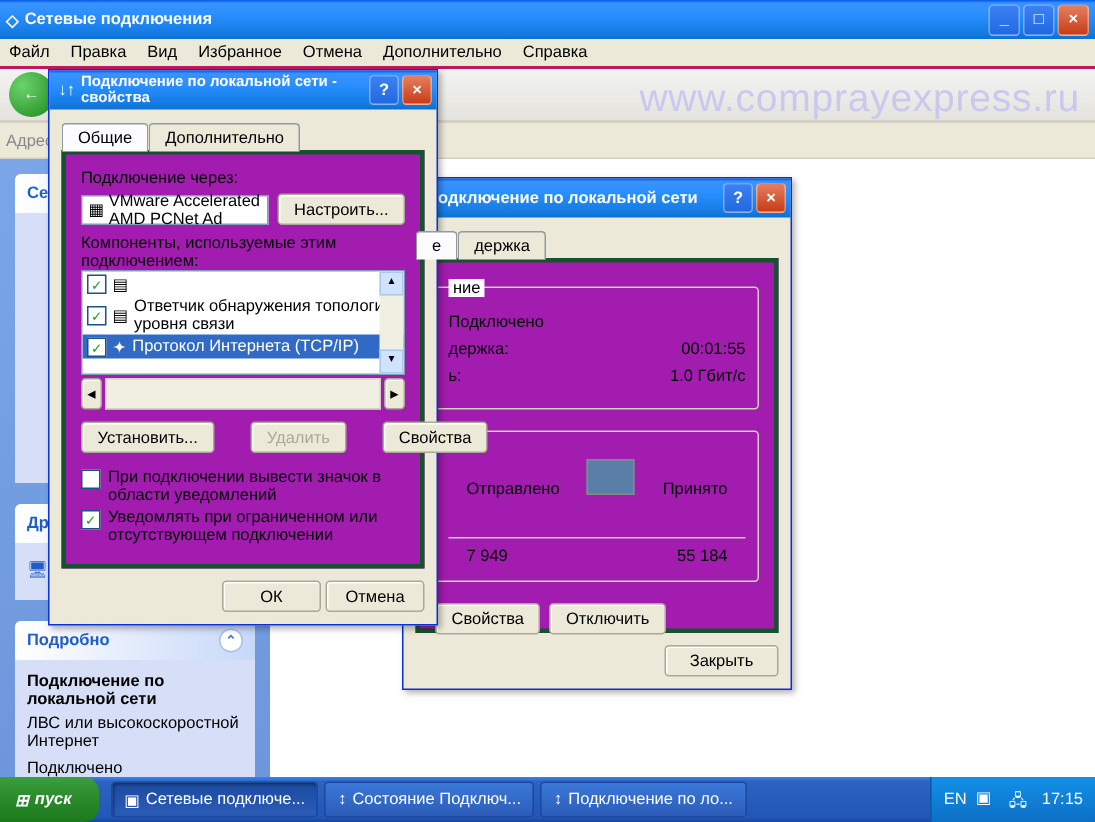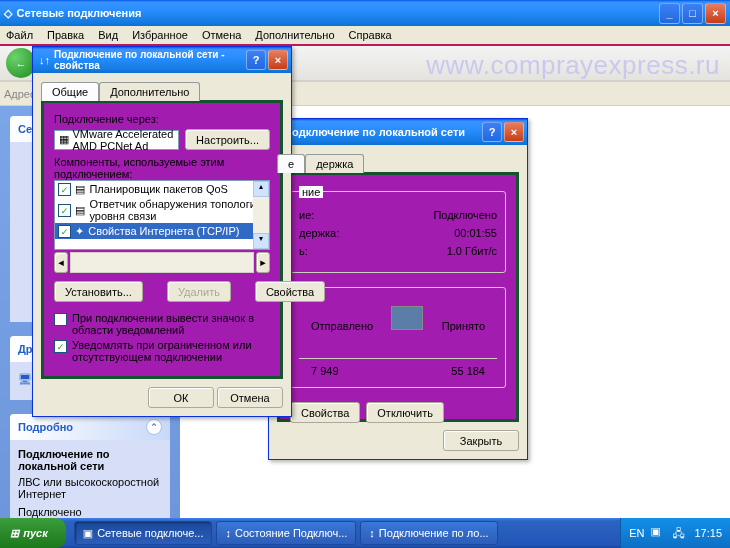--- a/index.html
+++ b/index.html
@@ -180,21 +180,20 @@
   <div class="dialog-body">
     <div class="tabstrip">
       <div class="tab active">е</div>
       <div class="tab">держка</div>
     </div>
     <div class="tabpage" style="height:250px">
       <div class="groupbox">
         <span class="gb-title">ние</span>
         <div class="gb-body status-rows">
           <div class="srow">
-              <span class="lbl">ие:</span>
               <span class="val">Подключено</span>
             </div>
           <div class="srow">
               <span class="lbl">держка:</span>
               <span class="val">00:01:55</span>
             </div>
           <div class="srow">
               <span class="lbl">ь:</span>
               <span class="val">1.0 Гбит/с</span>
             </div>
@@ -250,31 +249,30 @@
           <span>▦</span>&nbsp;
           <span>VMware Accelerated AMD PCNet Ad</span>
         </div>
         <button class="btn">Настроить...</button>
       </div>
       <div style="margin-top:6px">Компоненты, используемые этим подключением:</div>
       <div class="listbox">
         <div class="listitem">
           <span class="chkbox">✓</span>
           <span>▤</span>
-          <span>Планировщик пакетов QoS</span>
         </div>
         <div class="listitem">
           <span class="chkbox">✓</span>
           <span>▤</span>
           <span>Ответчик обнаружения топологии уровня связи</span>
         </div>
         <div class="listitem sel">
           <span class="chkbox">✓</span>
           <span>✦</span>
-          <span>Свойства Интернета (TCP/IP)</span>
+          <span>Протокол Интернета (TCP/IP)</span>
         </div>
         <div class="list-scroll">
           <div class="sbtn">▴</div>
           <div class="sbtn down">▾</div>
         </div>
       </div>
       <div style="display:flex;gap:2px;margin-top:2px">
         <button class="btn" style="width:14px;padding:0">◂</button>
         <div style="flex:1;background:#f1efe2;border:1px solid #d4d0c8"></div>
         <button class="btn" style="width:14px;padding:0">▸</button>

